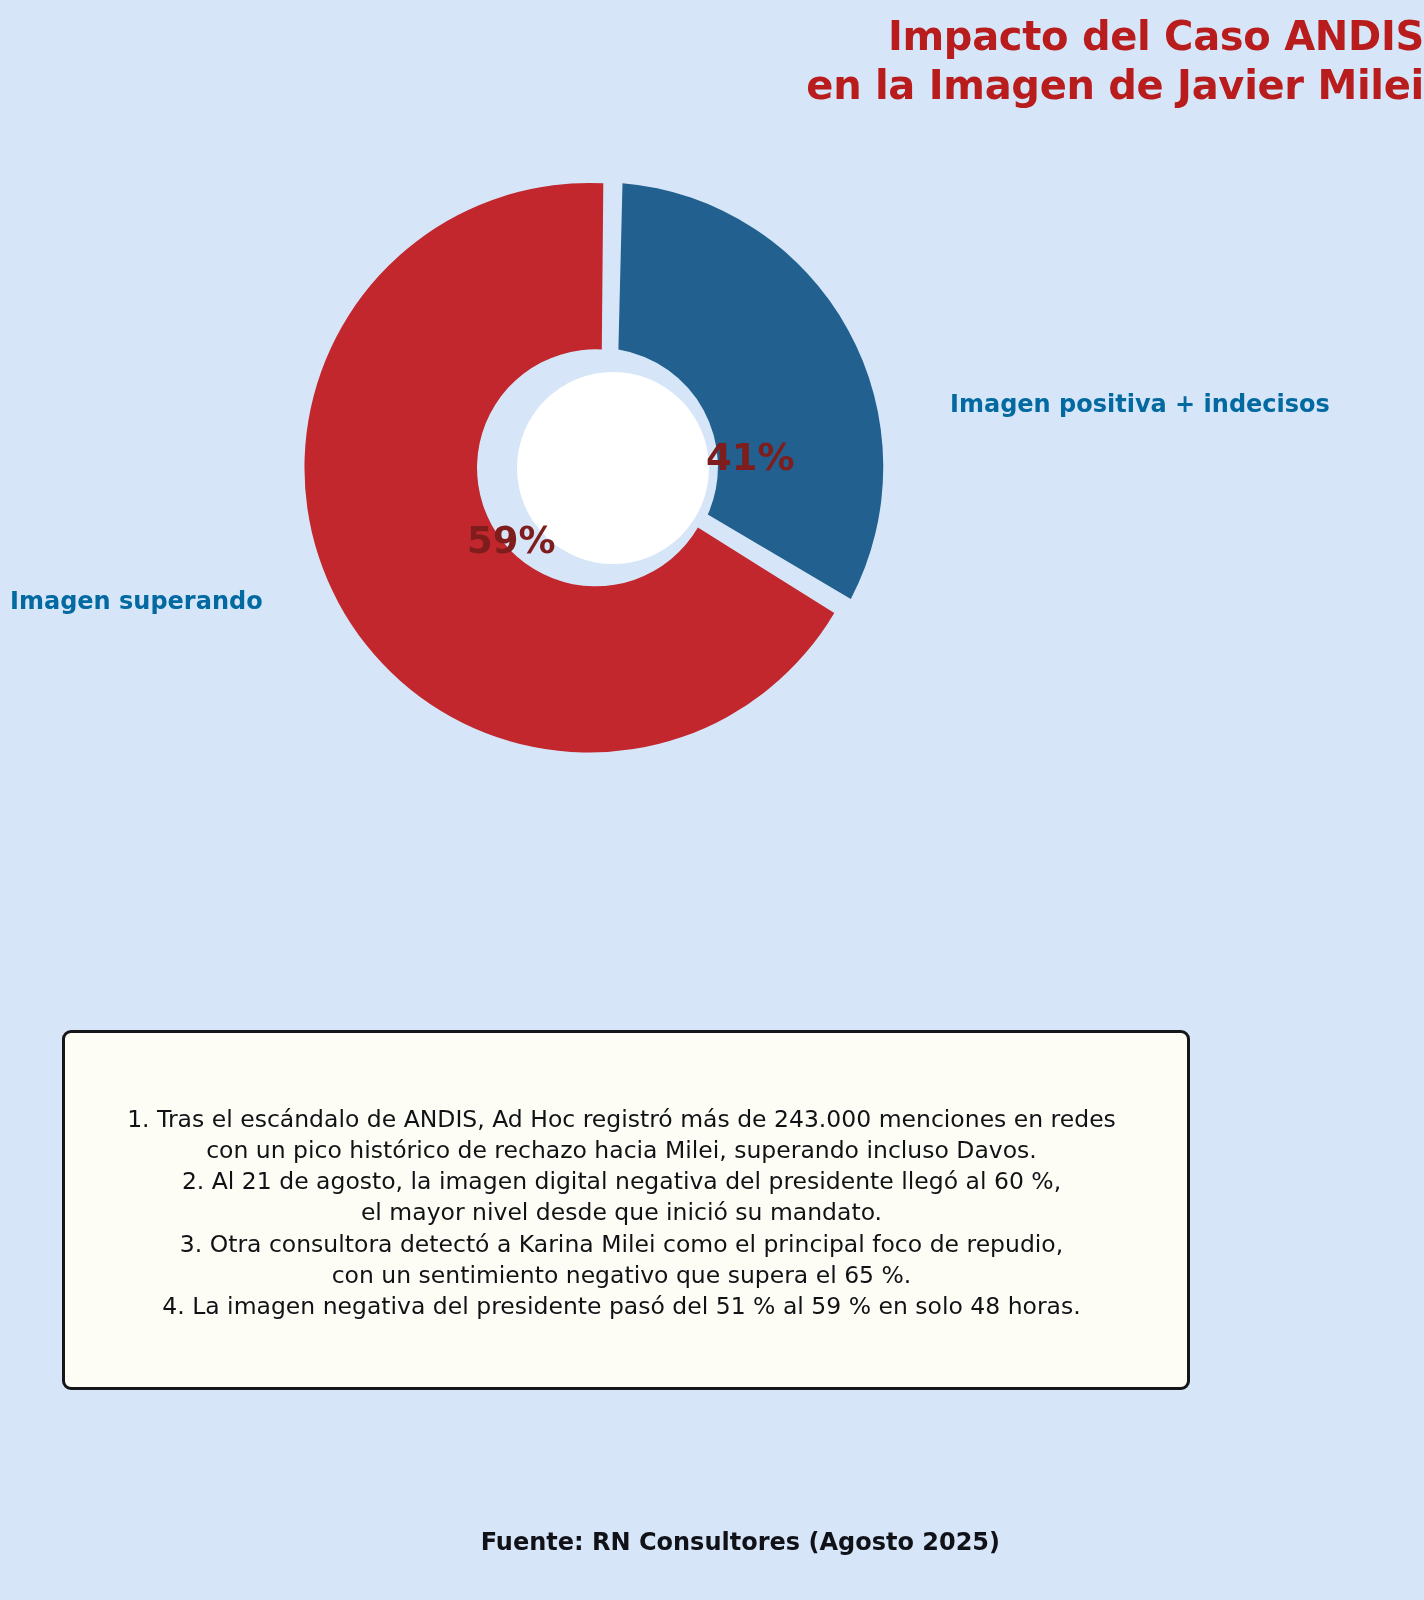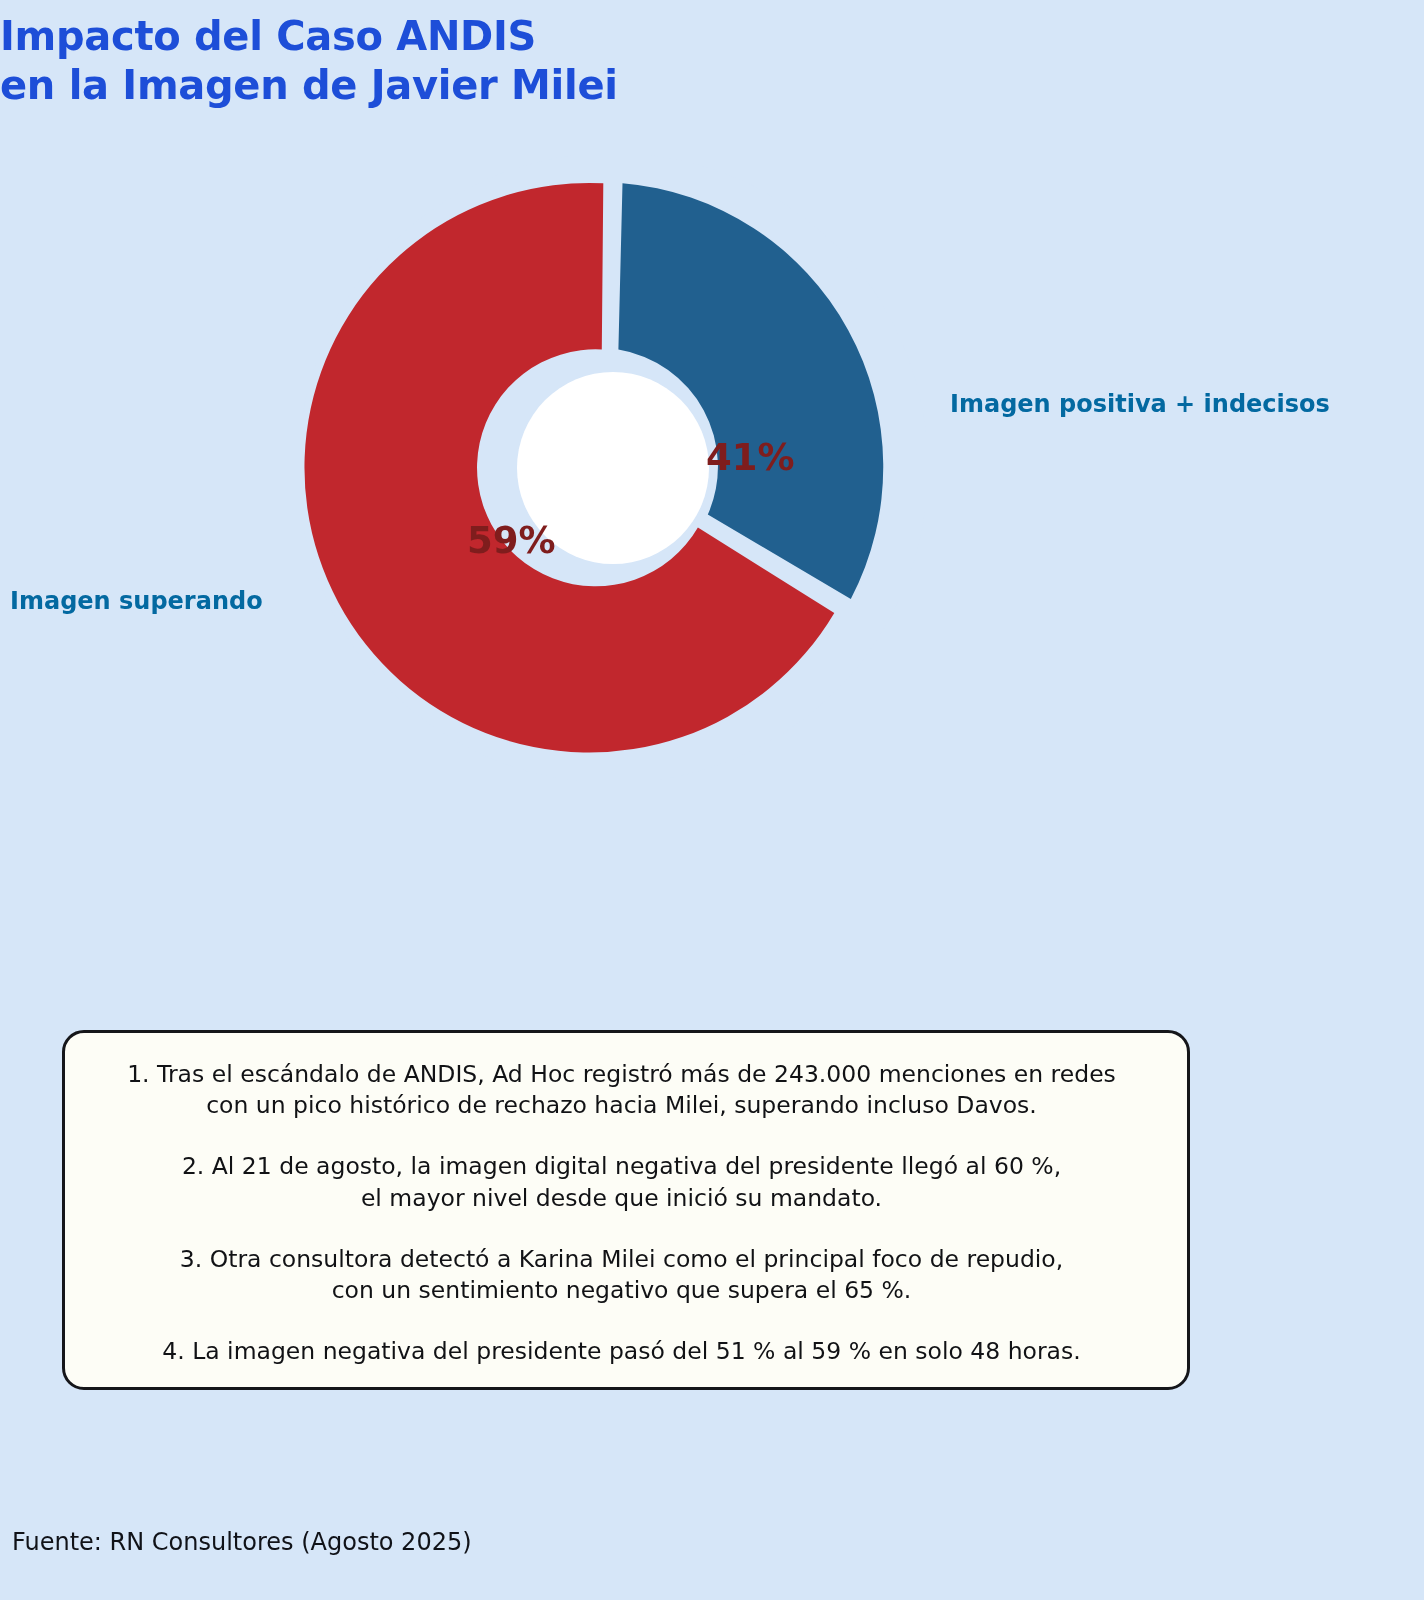--- a/index.html
+++ b/index.html
@@ -20,24 +20,24 @@
     width: 1424px;
     height: 1600px;
   }
 
   
   .title {
     position: absolute;
     top: 12px;
     left: 0;
     width: 1424px;
-    text-align: left;
+    text-align: right;
     font-size: 40px;
     font-weight: bold;
-    color: #1d4ed8;
+    color: #b91c1c;
     line-height: 1.22;
     letter-spacing: -0.3px;
   }
   .title .line {
     display: block;
   }
 
   
   .chart-area {
     position: absolute;
@@ -91,46 +91,46 @@
   
   .notes-box {
     position: absolute;
     left: 62px;
     top: 1030px;
     width: 1128px;
     height: 360px;
     box-sizing: border-box;
     background: #fdfdf6;
     border: 3px solid #15161a;
-    border-radius: 22px;
+    border-radius: 9px;
     padding: 26px 43px 20px 34px;
     display: flex;
     flex-direction: column;
-    justify-content: space-between;
+    justify-content: center;
   }
   .note {
     text-align: center;
     font-size: 23.5px;
     line-height: 1.33;
     color: #111215;
     font-family: "DejaVu Sans", sans-serif;
   }
   .note .l {
     display: block;
   }
 
   
   .footer {
     position: absolute;
-    left: 12px;
+    left: 0;
     top: 1528px;
     width: 1000px;
-    text-align: left;
+    text-align: right;
     font-size: 24px;
-    font-weight: normal;
+    font-weight: bold;
     color: #101218;
   }
 </style>
 </head>
 <body>
 
 <div class="page">
 
   <div class="title">
     <span class="line">Impacto del Caso ANDIS</span>

